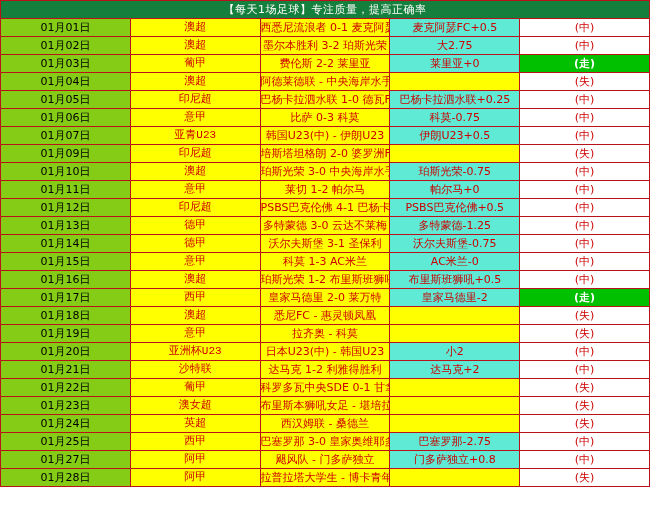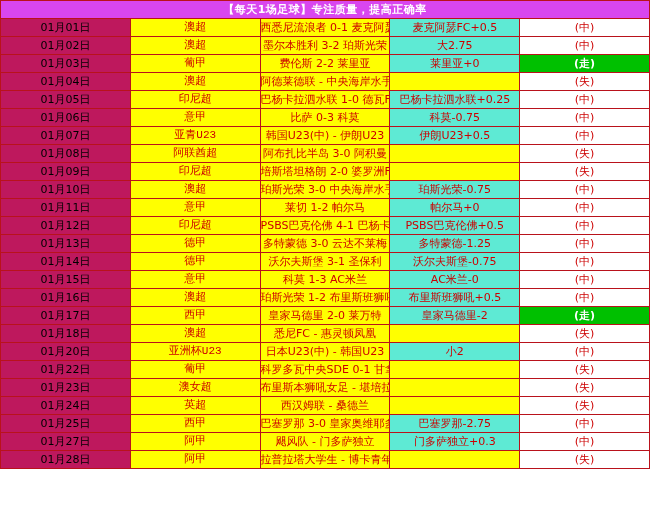--- a/index.html
+++ b/index.html
@@ -22,31 +22,31 @@
     border: 1px solid #b9121b;
     padding: 0;
     height: 17px;
     line-height: 17px;
     font-size: 11px;
     text-align: center;
     white-space: nowrap;
     overflow: hidden;
   }
   .title-cell {
-    background: #d946ef;
+    background: #15803d;
     color: #ffffff;
-    font-weight: bold;
+    font-weight: normal;
     font-size: 14px;
     height: 24px;
     line-height: 24px;
     letter-spacing: 0.5px;
   }
   .col-date {
     width: 64px;
-    background: #be185d;
+    background: #84cc16;
     color: #000000;
     font-size: 11.5px;
   }
   .col-league {
     width: 76px;
     background: #ffff00;
     color: #cc0000;
     font-size: 11.5px;
     font-family: Liberation Mono, monospace;
   }
@@ -128,27 +128,20 @@
         <td class="col-result">(中)</td>
       </tr>
       <tr>
         <td class="col-date">01月07日</td>
         <td class="col-league">亚青U23</td>
         <td class="col-match">韩国U23(中) - 伊朗U23</td>
         <td class="col-pick">伊朗U23+0.5</td>
         <td class="col-result">(中)</td>
       </tr>
       <tr>
-        <td class="col-date">01月08日</td>
-        <td class="col-league">阿联酋超</td>
-        <td class="col-match">阿布扎比半岛 3-0 阿积曼</td>
-        <td class="col-pick empty"></td>
-        <td class="col-result">(失)</td>
-      </tr>
-      <tr>
         <td class="col-date">01月09日</td>
         <td class="col-league">印尼超</td>
         <td class="col-match">培斯塔坦格朗 2-0 婆罗洲FC</td>
         <td class="col-pick empty"></td>
         <td class="col-result">(失)</td>
       </tr>
       <tr>
         <td class="col-date">01月10日</td>
         <td class="col-league">澳超</td>
         <td class="col-match">珀斯光荣 3-0 中央海岸水手</td>
@@ -205,27 +198,41 @@
         <td class="col-result res-win">(走)</td>
       </tr>
       <tr>
         <td class="col-date">01月18日</td>
         <td class="col-league">澳超</td>
         <td class="col-match">悉尼FC - 惠灵顿凤凰</td>
         <td class="col-pick empty"></td>
         <td class="col-result">(失)</td>
       </tr>
       <tr>
+        <td class="col-date">01月19日</td>
+        <td class="col-league">意甲</td>
+        <td class="col-match">拉齐奥 - 科莫</td>
+        <td class="col-pick empty"></td>
+        <td class="col-result">(失)</td>
+      </tr>
+      <tr>
         <td class="col-date">01月20日</td>
         <td class="col-league">亚洲杯U23</td>
         <td class="col-match">日本U23(中) - 韩国U23</td>
         <td class="col-pick">小2</td>
         <td class="col-result">(中)</td>
       </tr>
       <tr>
+        <td class="col-date">01月21日</td>
+        <td class="col-league">沙特联</td>
+        <td class="col-match">达马克 1-2 利雅得胜利</td>
+        <td class="col-pick">达马克+2</td>
+        <td class="col-result">(中)</td>
+      </tr>
+      <tr>
         <td class="col-date">01月22日</td>
         <td class="col-league">葡甲</td>
         <td class="col-match">科罗多瓦中央SDE 0-1 甘拿斯亚门多萨</td>
         <td class="col-pick empty"></td>
         <td class="col-result">(失)</td>
       </tr>
       <tr>
         <td class="col-date">01月23日</td>
         <td class="col-league">澳女超</td>
         <td class="col-match">布里斯本狮吼女足 - 堪培拉联女足</td>
@@ -243,21 +250,21 @@
         <td class="col-date">01月25日</td>
         <td class="col-league">西甲</td>
         <td class="col-match">巴塞罗那 3-0 皇家奥维耶多</td>
         <td class="col-pick">巴塞罗那-2.75</td>
         <td class="col-result">(中)</td>
       </tr>
       <tr>
         <td class="col-date">01月27日</td>
         <td class="col-league">阿甲</td>
         <td class="col-match">飓风队 - 门多萨独立</td>
-        <td class="col-pick">门多萨独立+0.3</td>
+        <td class="col-pick">门多萨独立+0.8</td>
         <td class="col-result">(中)</td>
       </tr>
       <tr>
         <td class="col-date">01月28日</td>
         <td class="col-league">阿甲</td>
         <td class="col-match">拉普拉塔大学生 - 博卡青年</td>
         <td class="col-pick empty"></td>
         <td class="col-result">(失)</td>
       </tr>
     </tbody>

